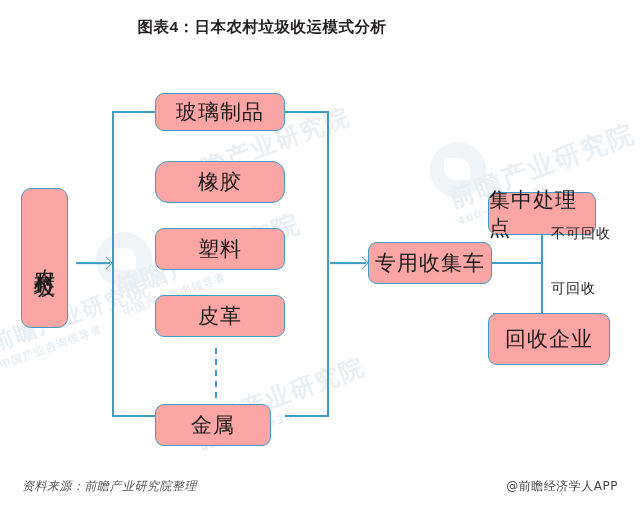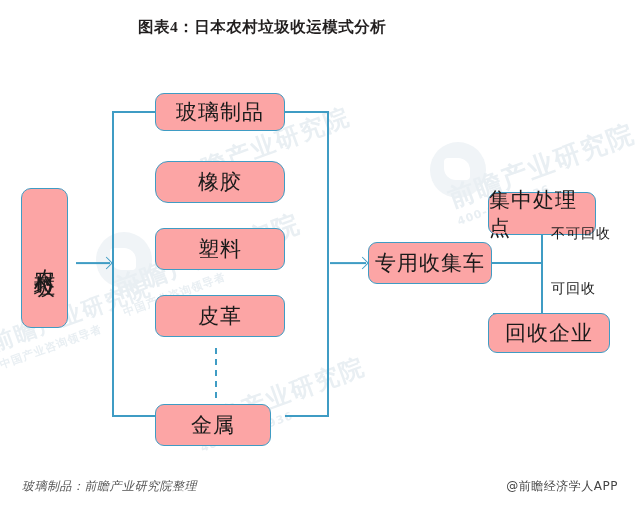--- a/index.html
+++ b/index.html
@@ -11,21 +11,21 @@
     position:relative;
   }
   #stage{position:absolute;left:0;top:0;width:640px;height:514px;}
 
   
   .title{
     position:absolute;left:0;top:17px;width:524px;
     text-align:center;
     font-size:15.5px;font-weight:bold;color:#221f1f;
     letter-spacing:.5px;
-    font-family:Liberation Serif, serif;
+    font-family:Liberation Sans, sans-serif;
   }
 
   
   .wm{
     position:absolute;
     color:#e9eff3;
     font-size:26px;font-weight:bold;
     white-space:nowrap;
     transform:rotate(-20deg);
     user-select:none;
@@ -149,21 +149,21 @@
   </div>
 
   <div class="node" style="left:368px;top:242px;width:124px;height:42px;">专用收集车</div>
 
   <div class="ln h" style="left:492px;top:262px;width:50px;"></div>
   <div class="ln v" style="left:541px;top:211px;height:103px;"></div>
   <div class="ln h" style="left:493px;top:211px;width:49px;"></div>
   <div class="ln h" style="left:493px;top:313px;width:49px;"></div>
 
   <div class="node" style="left:488px;top:168px;width:108px;height:43px;margin-top:24px;">集中处理点</div>
-  <div class="node" style="left:488px;top:313px;width:122px;height:40px;">回收企业</div>
+  <div class="node" style="left:488px;top:313px;width:122px;height:52px;">回收企业</div>
 
   <div class="edge-label" style="left:551px;top:225px;">不可回收</div>
   <div class="edge-label" style="left:551px;top:280px;">可回收</div>
 
-  <div class="src">玻璃制品：前瞻产业研究院整理</div>
+  <div class="src">资料来源：前瞻产业研究院整理</div>
   <div class="brand">@前瞻经济学人APP</div>
 
 </div>
 
 </body></html>

